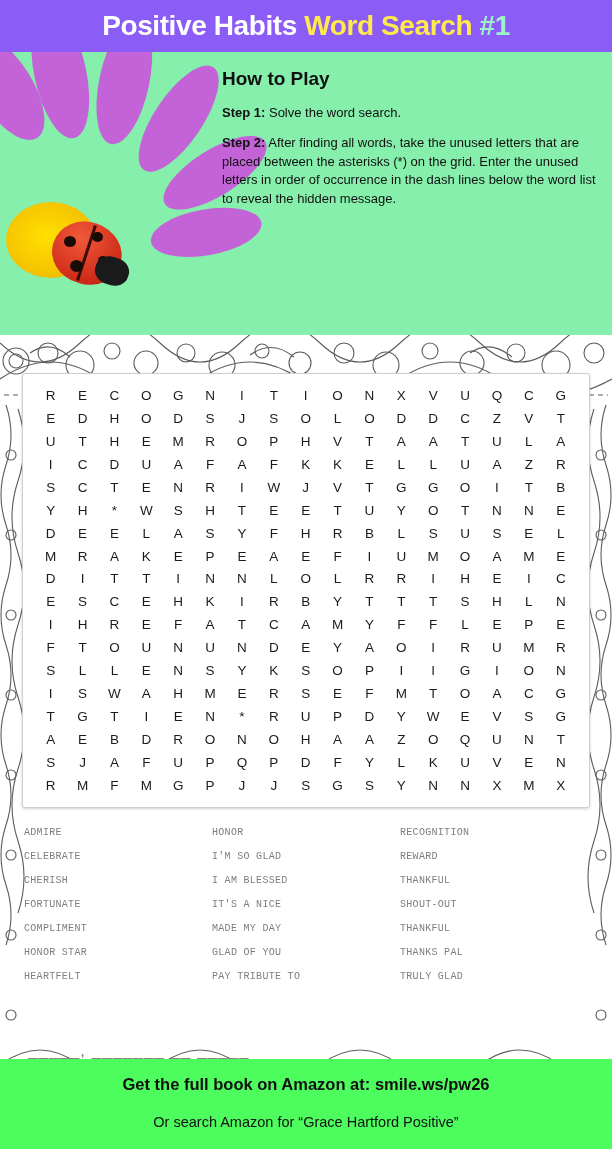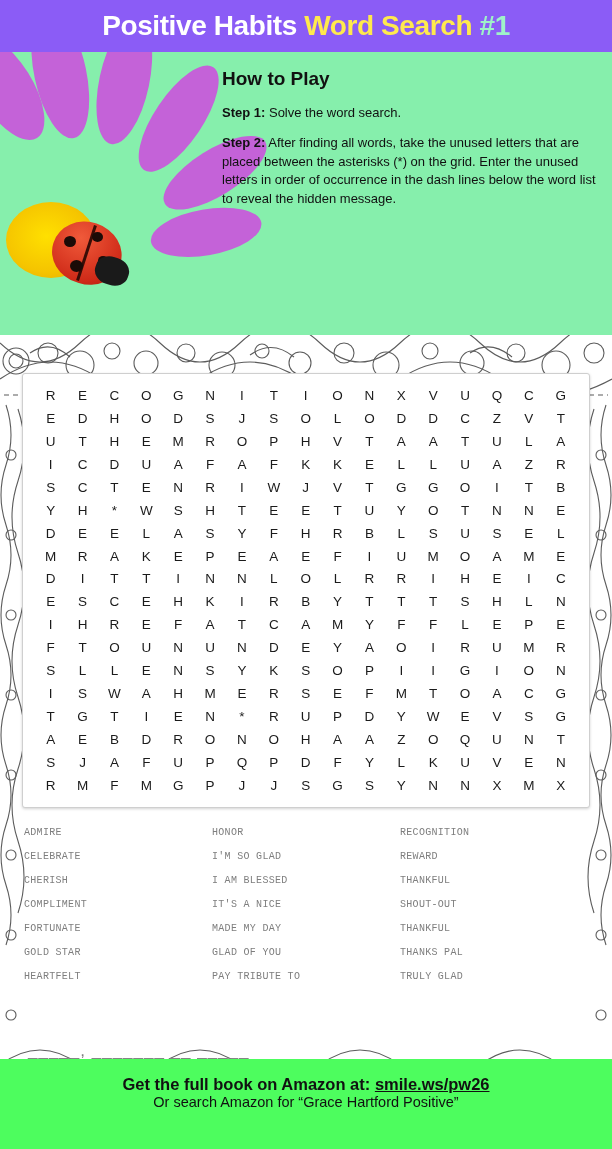--- a/index.html
+++ b/index.html
@@ -219,25 +219,25 @@
     height: 90px;
     background: #4dfd5e;
     text-align: center;
     padding-top: 16px;
   }
   .footer-line1 {
     font-size: 16.5px;
     font-weight: bold;
     color: #111;
   }
-  .footer-line1 .url { text-decoration: underline; }
+  .footer-line1 .url { }
   .footer-line2 {
     font-size: 14.5px;
     color: #111;
-    margin-top: 0;
+    margin-top: 20px;
   }
 </style>
 </head>
 <body>
 
 <div class="header">
   <div class="header-title">
     <span class="t-white">Positive Habits </span><span class="t-yellow">Word Search </span><span class="t-mint">#1</span>
   </div>
 </div>
@@ -689,23 +689,23 @@
           </tr>
         </tbody>
     </table>
   </div>
 
   <div class="wordlist">
     <div class="wl-col" id="wl1">
         <div class="wl-word">ADMIRE</div>
         <div class="wl-word">CELEBRATE</div>
         <div class="wl-word">CHERISH</div>
+        <div class="wl-word">FORTUNATE</div>
         <div class="wl-word">COMPLIMENT</div>
-        <div class="wl-word">FORTUNATE</div>
-        <div class="wl-word">GOLD STAR</div>
+        <div class="wl-word">HONOR STAR</div>
         <div class="wl-word">HEARTFELT</div>
       </div>
     <div class="wl-col" id="wl2">
         <div class="wl-word">HONOR</div>
         <div class="wl-word">I'M SO GLAD</div>
         <div class="wl-word">I AM BLESSED</div>
         <div class="wl-word">IT'S A NICE</div>
         <div class="wl-word">MADE MY DAY</div>
         <div class="wl-word">GLAD OF YOU</div>
         <div class="wl-word">PAY TRIBUTE TO</div>

